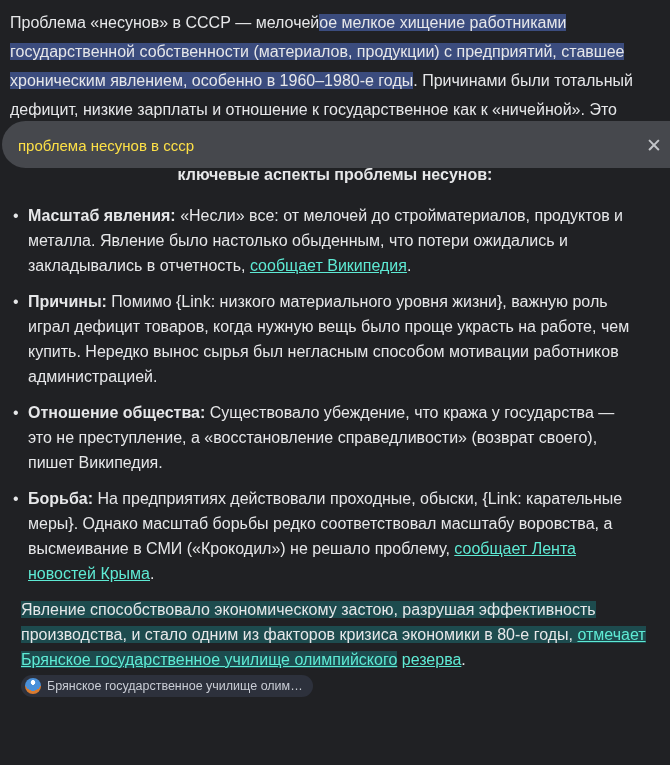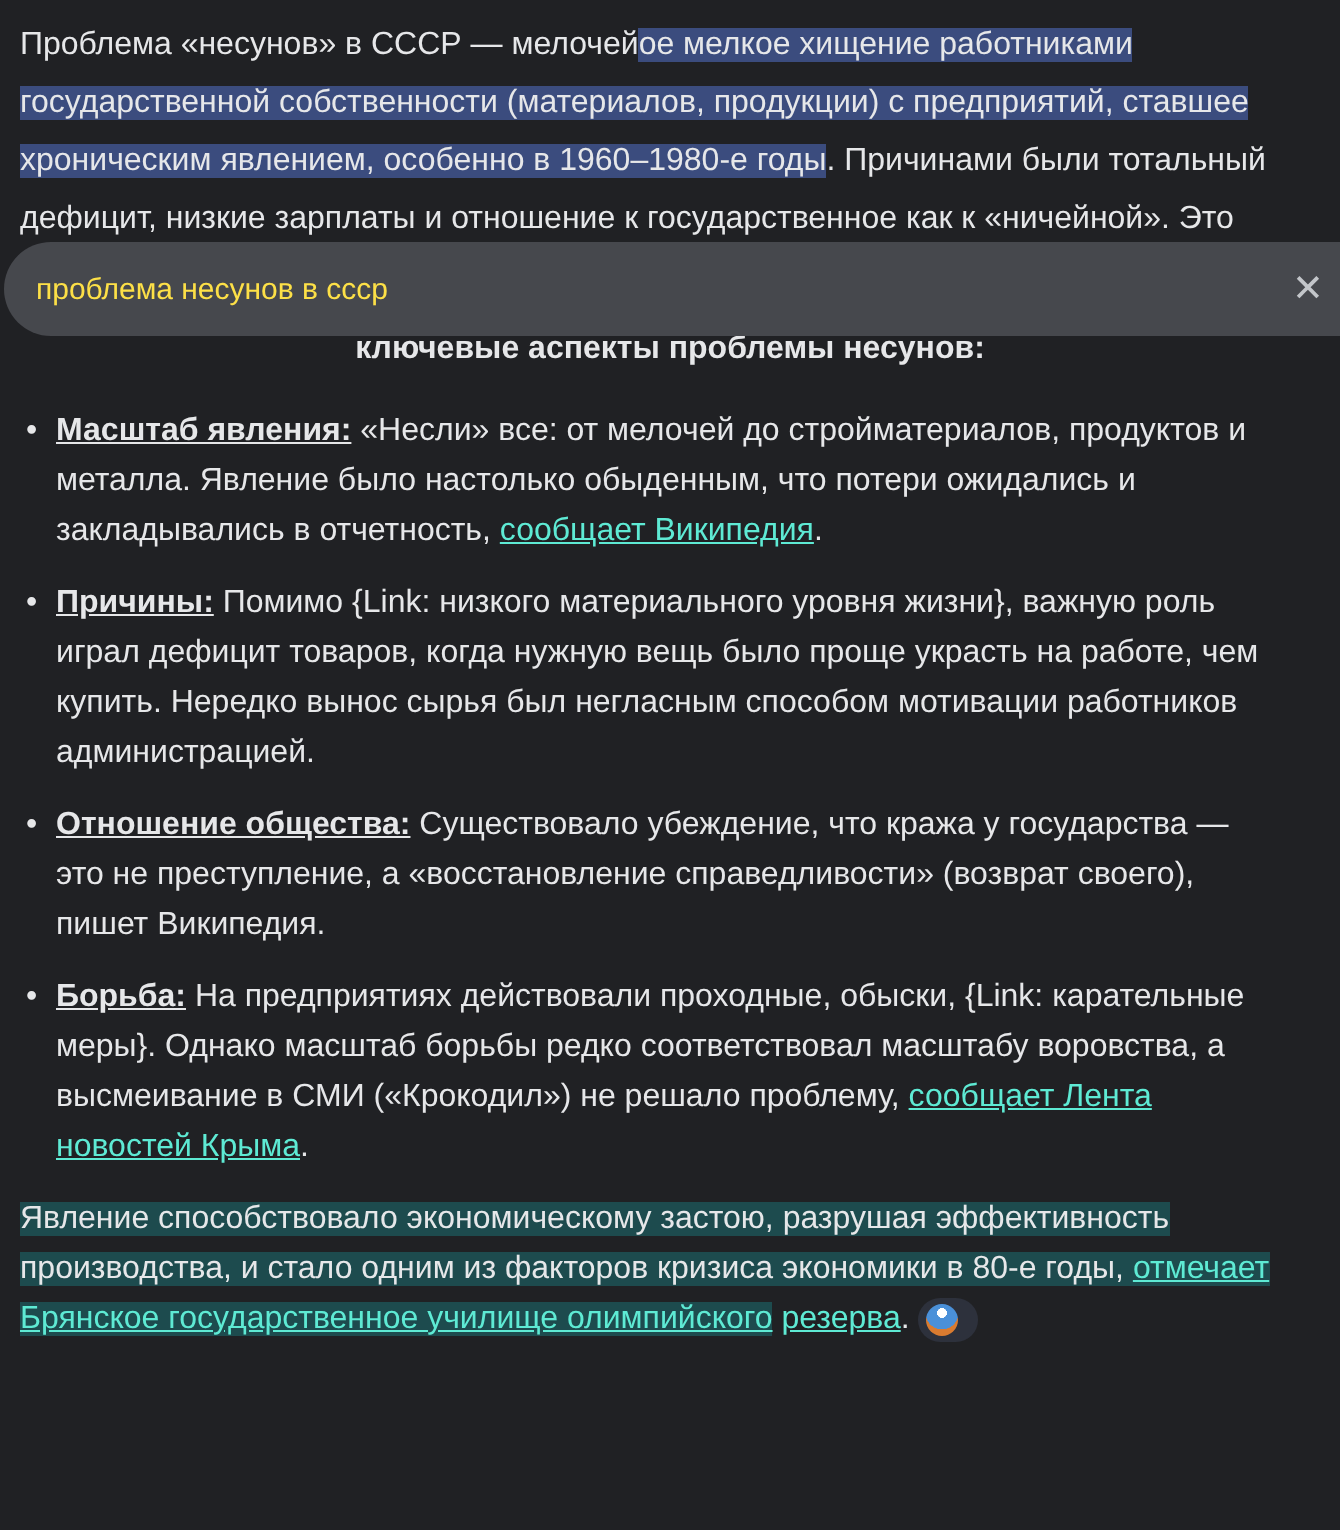--- a/index.html
+++ b/index.html
@@ -14,21 +14,21 @@
   .hl{background:#1d4b4e;}
   a,.link{color:#5eead4;text-decoration:underline;cursor:pointer;}
   a.hl,.link.hl{background:#1d4b4e;}
   .heading{margin:38px 10px 0 10px;font-weight:bold;line-height:25px;text-align:center;}
   ul.points{list-style:none;margin:16px 0 0 0;padding:0 28px 0 28px;}
   ul.points li{position:relative;line-height:25px;margin-bottom:11px;padding-right:4px;}
   ul.points li::before{
     content:"\2022";position:absolute;left:-15px;top:0;
     color:#e6e7e9;font-size:16px;
   }
-  .outro{margin:10px 10px 0 10px;line-height:25px;}
+  .outro{margin:10px 10px 0 21px;line-height:25px;}
   
   .searchbar{
     position:absolute;top:121px;left:2px;width:700px;height:47px;
     background:#46484d;border-radius:24px;z-index:10;
   }
   .searchbar .query{
     position:absolute;left:16px;top:50%;transform:translateY(-50%);
     font-size:15px;color:#fde047;white-space:nowrap;
   }
   .searchbar .close{
@@ -49,21 +49,21 @@
   }
   .badge2{
     display:inline-flex;align-items:center;gap:6px;vertical-align:middle;
     background:#2d313c;border-radius:12px;padding:3px 10px 3px 4px;
     font-size:12.5px;color:#c9cdd5;line-height:1;white-space:nowrap;cursor:pointer;
   }
   .badge2 .emblem{
     width:16px;height:16px;border-radius:50%;
     background:radial-gradient(circle at 50% 28%, #ffffff 0 17%, #4a90d9 18% 58%, #d97b30 59% 100%);
   }
-  b{font-weight:bold;text-decoration:underline;}
+  b{font-weight:bold;}
 </style>
 </head>
 <body>
 
 <p class="intro"><span>Проблема «несунов» в СССР — мелочей</span><span class="sel">ое мелкое хищение работниками государственной собственности (материалов, продукции) с предприятий, ставшее хроническим явлением, особенно в 1960–1980-е годы</span><span>. Причинами были тотальный дефицит, низкие зарплаты и отношение к государственное как к «ничейной». Это</span></p>
 
 <div class="heading">ключевые аспекты проблемы несунов:</div>
 
 <ul class="points">
   <li><b>Масштаб явления:</b><span> «Несли» все: от мелочей до стройматериалов, продуктов и металла. Явление было настолько обыденным, что потери ожидались и закладывались в отчетность, </span><a class="link">сообщает Википедия</a><span>.</span></li>
@@ -71,18 +71,19 @@
   <li><b>Причины:</b><span> Помимо {Link: низкого материального уровня жизни}, важную роль играл дефицит товаров, когда нужную вещь было проще украсть на работе, чем купить. Нередко вынос сырья был негласным способом мотивации работников администрацией.</span></li>
 
   <li><b>Отношение общества:</b><span> Существовало убеждение, что кража у государства — это не преступление, а «восстановление справедливости» (возврат своего), пишет Википедия.</span></li>
 
   <li><b>Борьба:</b><span> На предприятиях действовали проходные, обыски, {Link: карательные меры}. Однако масштаб борьбы редко соответствовал масштабу воровства, а высмеивание в СМИ («Крокодил») не решало проблему, </span><a class="link">сообщает Лента новостей Крыма</a><span>.</span></li>
 
 </ul>
 
 <p class="outro"><span class="hl">Явление способствовало экономическому застою, разрушая эффективность производства, и стало одним из факторов кризиса экономики в 80-е годы, </span><a class="link hl">отмечает Брянское государственное училище олимпийского</a> <a class="link">резерва</a><span>. </span><span class="badge2">
       <span class="emblem"></span>
+      <span>Брянское государственное училище олим…</span>
     </span></p>
 
 <div class="searchbar">
   <span class="query">проблема несунов в ссср</span>
   <span class="close">✕</span>
 </div>
 
 </body></html>

